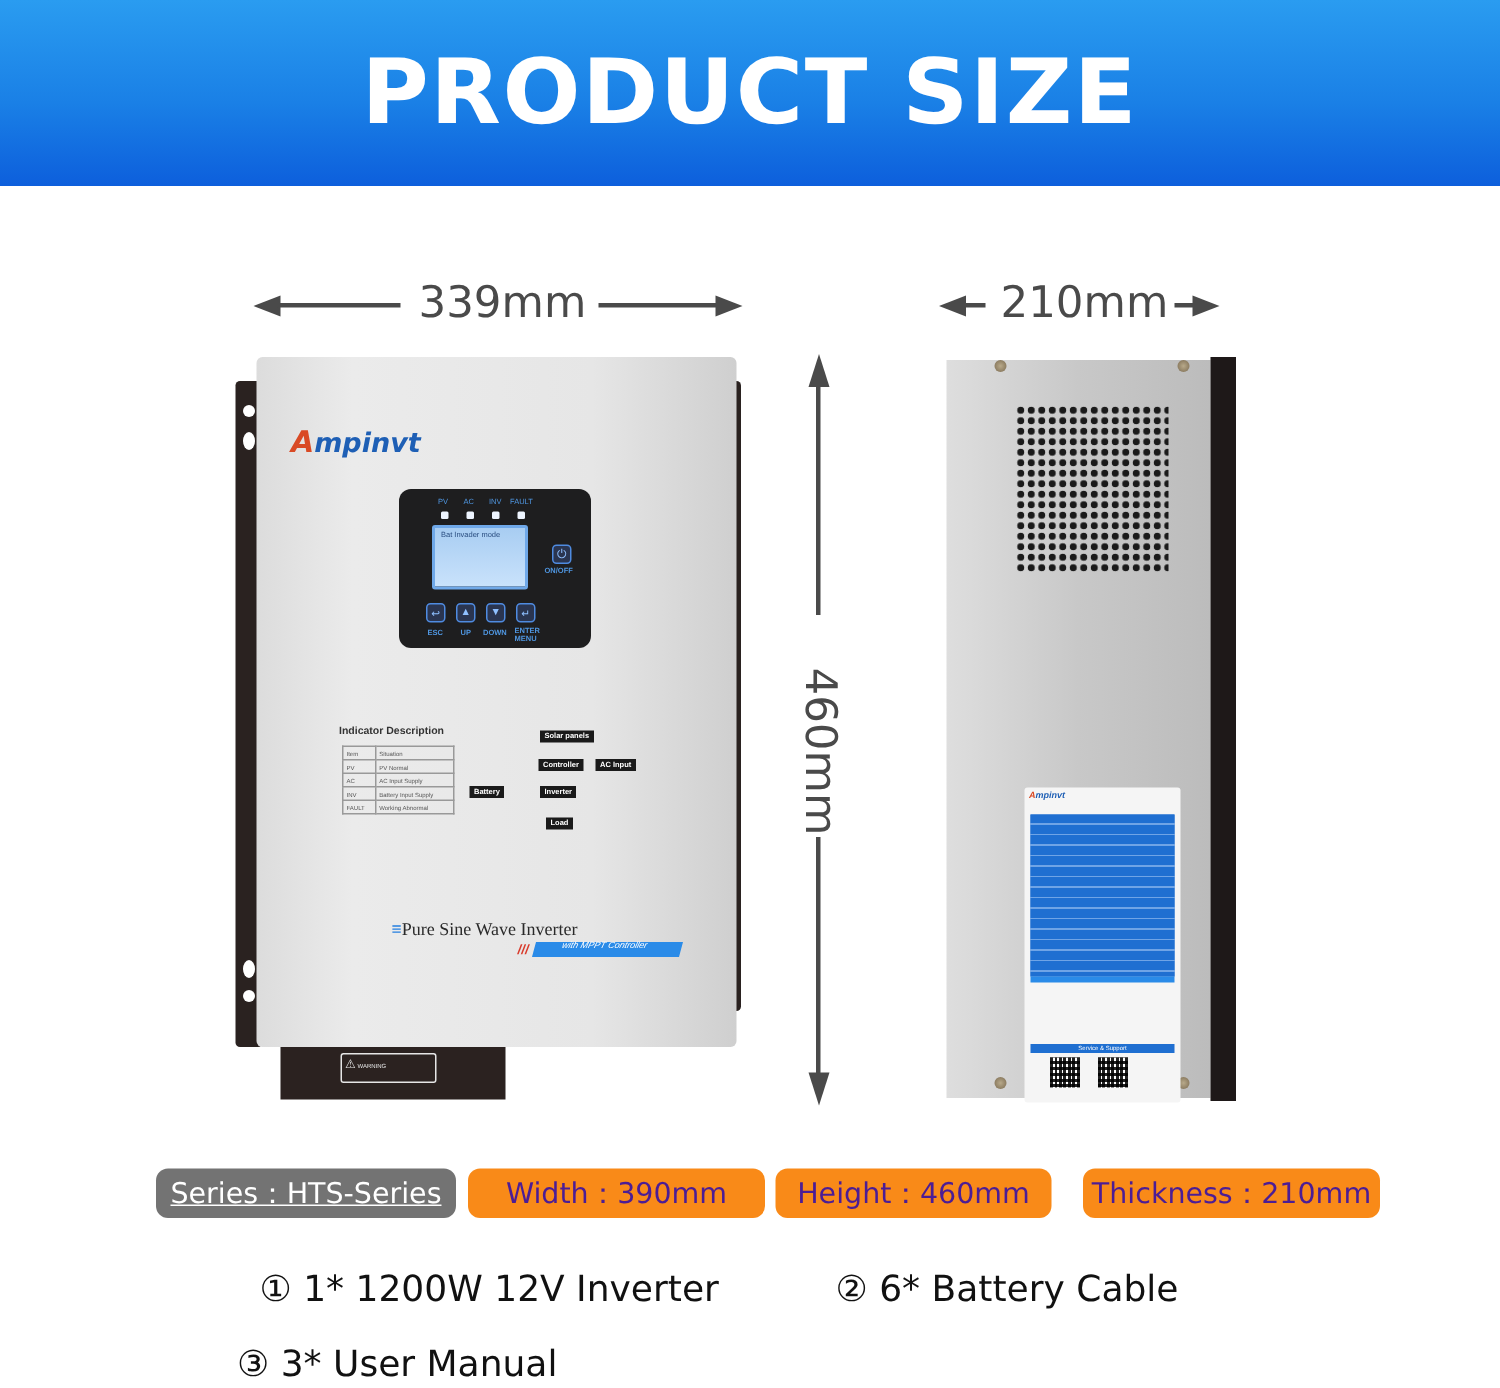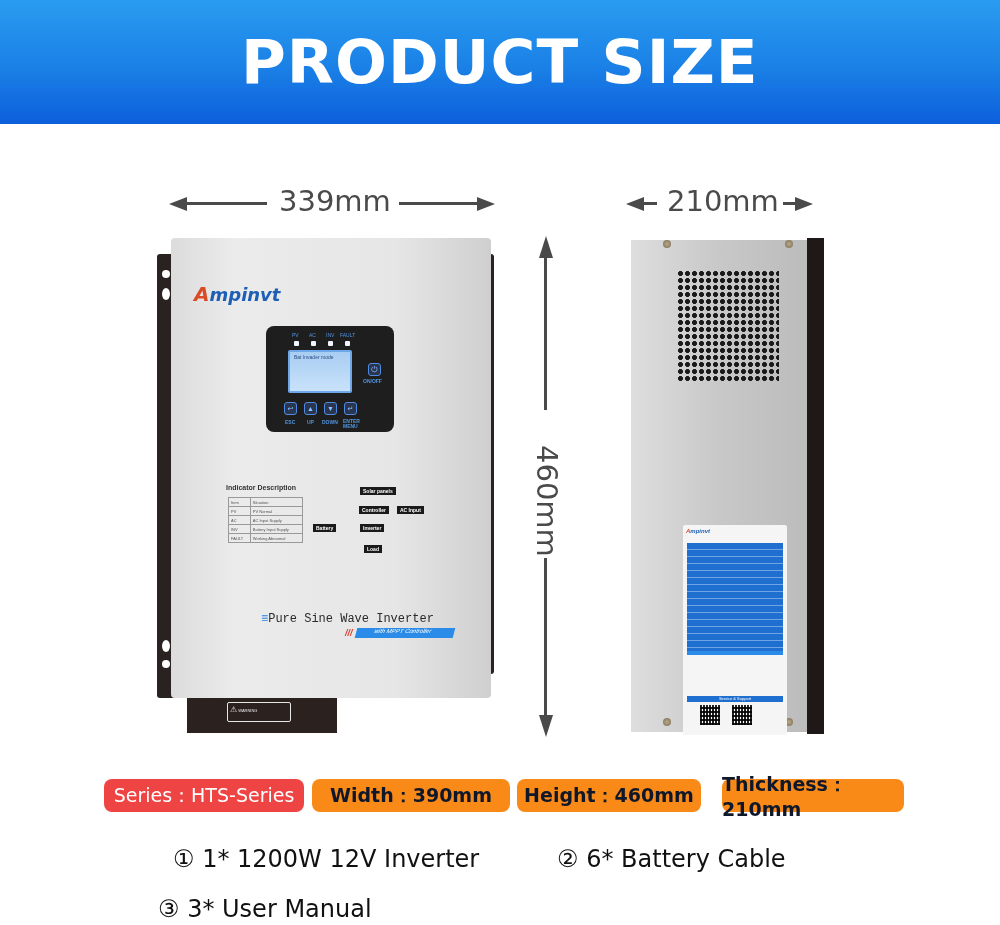--- a/index.html
+++ b/index.html
@@ -55,21 +55,21 @@
   .btn { position: absolute; width: 13px; height: 13px; border: 1.5px solid #4f8be0; border-radius: 3px; background: #2a3550; display:flex; align-items:center; justify-content:center; color:#8fc0ff; font-size: 7px; }
   .btn-lbl { position: absolute; top: 419px; font-size: 5px; color: #4f96e0; font-weight: bold; }
   .power-btn { position: absolute; left: 368px; top: 363px; width: 13px; height: 13px; border: 1.5px solid #4f8be0; border-radius: 3px; background:#2a3550; color: #8fc0ff; font-size: 8px; display:flex; align-items:center; justify-content:center; }
   .power-lbl { position: absolute; left: 363px; top: 378px; font-size: 5px; color: #4f96e0; font-weight: bold; }
 
   .ind-title { position: absolute; left: 226px; top: 484px; font-size: 7px; color: #333; font-weight: bold; }
   .ind-table { position: absolute; left: 228px; top: 497px; width: 75px; border-collapse: collapse; }
   .ind-table td { border: 0.5px solid #999; font-size: 4px; color: #555; height: 9px; padding: 0 2px; }
   .flow-box { position: absolute; background: #1a1a1a; color: #fff; font-size: 5px; font-weight: bold; padding: 1px 3px; }
 
-  .pswi-title { position: absolute; left: 261px; top: 612px; font-size: 12px; color: #2a2a2a; font-family: Liberation Mono, monospace; }
+  .pswi-title { position: absolute; left: 261px; top: 612px; font-size: 12px; color: #2a2a2a; font-family: Liberation Serif, serif; }
   .pswi-title .bars { color: #2a82e0; font-weight: bold; }
   .mppt { position: absolute; left: 356px; top: 628px; width: 98px; height: 10px; background: #2a8be8; color: #fff; font-size: 6px; font-style: italic; padding-left: 18px; transform: skewX(-15deg); }
   .mppt-stripes { position: absolute; left: 345px; top: 628px; font-size: 9px; color: #d93a2b; font-weight: bold; font-style: italic; }
 
   .bottom-plate { position: absolute; left: 187px; top: 698px; width: 150px; height: 35px; background: #2b2220; }
   .warn { position: absolute; left: 227px; top: 702px; width: 64px; height: 20px; border: 1px solid #e6e6e6; border-radius: 2px; color: #e6e6e6; font-size: 4px; padding: 2px; }
 
   
   .side {
     position: absolute; left: 631px; top: 240px; width: 176px; height: 492px;
@@ -92,22 +92,22 @@
   .qr { position: absolute; width: 20px; height: 20px;
     background-image: repeating-linear-gradient(90deg,#222 0 2px,#fff 2px 3px), repeating-linear-gradient(0deg,#222 0 2px,#fff 2px 4px);
     background-blend-mode: multiply; }
 
   
   .pill {
     position: absolute; top: 779px; height: 33px; border-radius: 8px;
     color: #ffffff; font-size: 19px; display: flex; align-items: center; justify-content: center;
     font-family: "DejaVu Sans", sans-serif;
   }
-  .pill.blue { background: #ef4444; }
-  .pill.orange { background: #f98a18; color: #0f172a; font-weight: bold; }
+  .pill.blue { background: #737373; text-decoration: underline; }
+  .pill.orange { background: #f98a18; color: #4c1d95; }
 
   .item { position: absolute; font-size: 24px; color: #111111; font-family: "DejaVu Sans", sans-serif; }
 </style>
 </head>
 <body>
 
 <div class="header">
   <div class="header-title">PRODUCT SIZE</div>
 </div>
 
@@ -233,17 +233,17 @@
 <div class="spec-top"><span style="color:#d94a25">A</span><span>mpinvt</span></div>
 <div class="spec-table"></div>
 <div class="spec-bar"></div>
 <div class="service">Service &amp; Support</div>
 <div class="qr" style="left:700px; top:705px;"></div>
 <div class="qr" style="left:732px; top:705px;"></div>
 
 <div class="pill blue" style="left:104px; width:200px;">Series：HTS-Series</div>
 <div class="pill orange" style="left:312px; width:198px;">Width：390mm</div>
 <div class="pill orange" style="left:517px; width:184px;">Height：460mm</div>
-<div class="pill orange" style="left:722px; width:182px;">Thickness：210mm</div>
+<div class="pill orange" style="left:722px; width:198px;">Thickness：210mm</div>
 
 <div class="item" style="left:173px; top:845px;">① 1* 1200W 12V Inverter</div>
 <div class="item" style="left:557px; top:845px;">② 6* Battery Cable</div>
 <div class="item" style="left:158px; top:895px;">③ 3* User Manual</div>
 
 </body></html>

